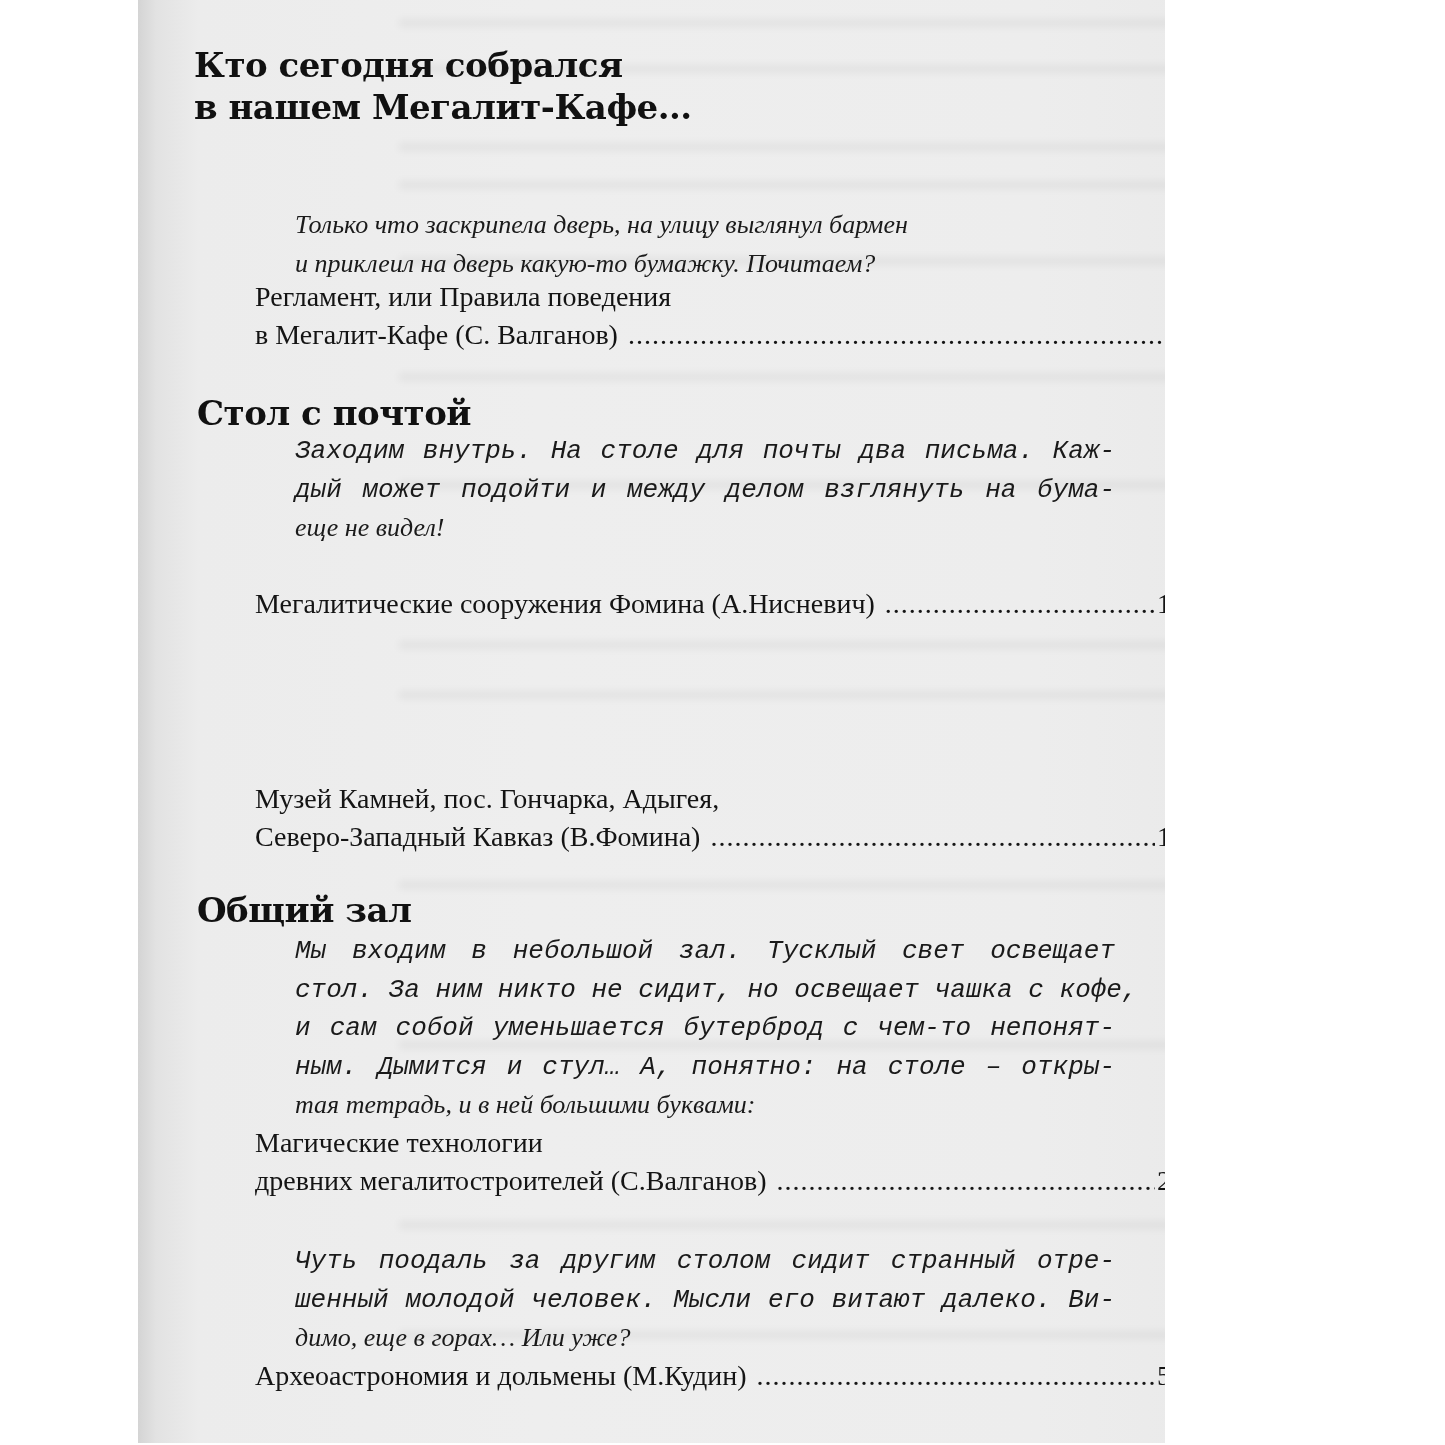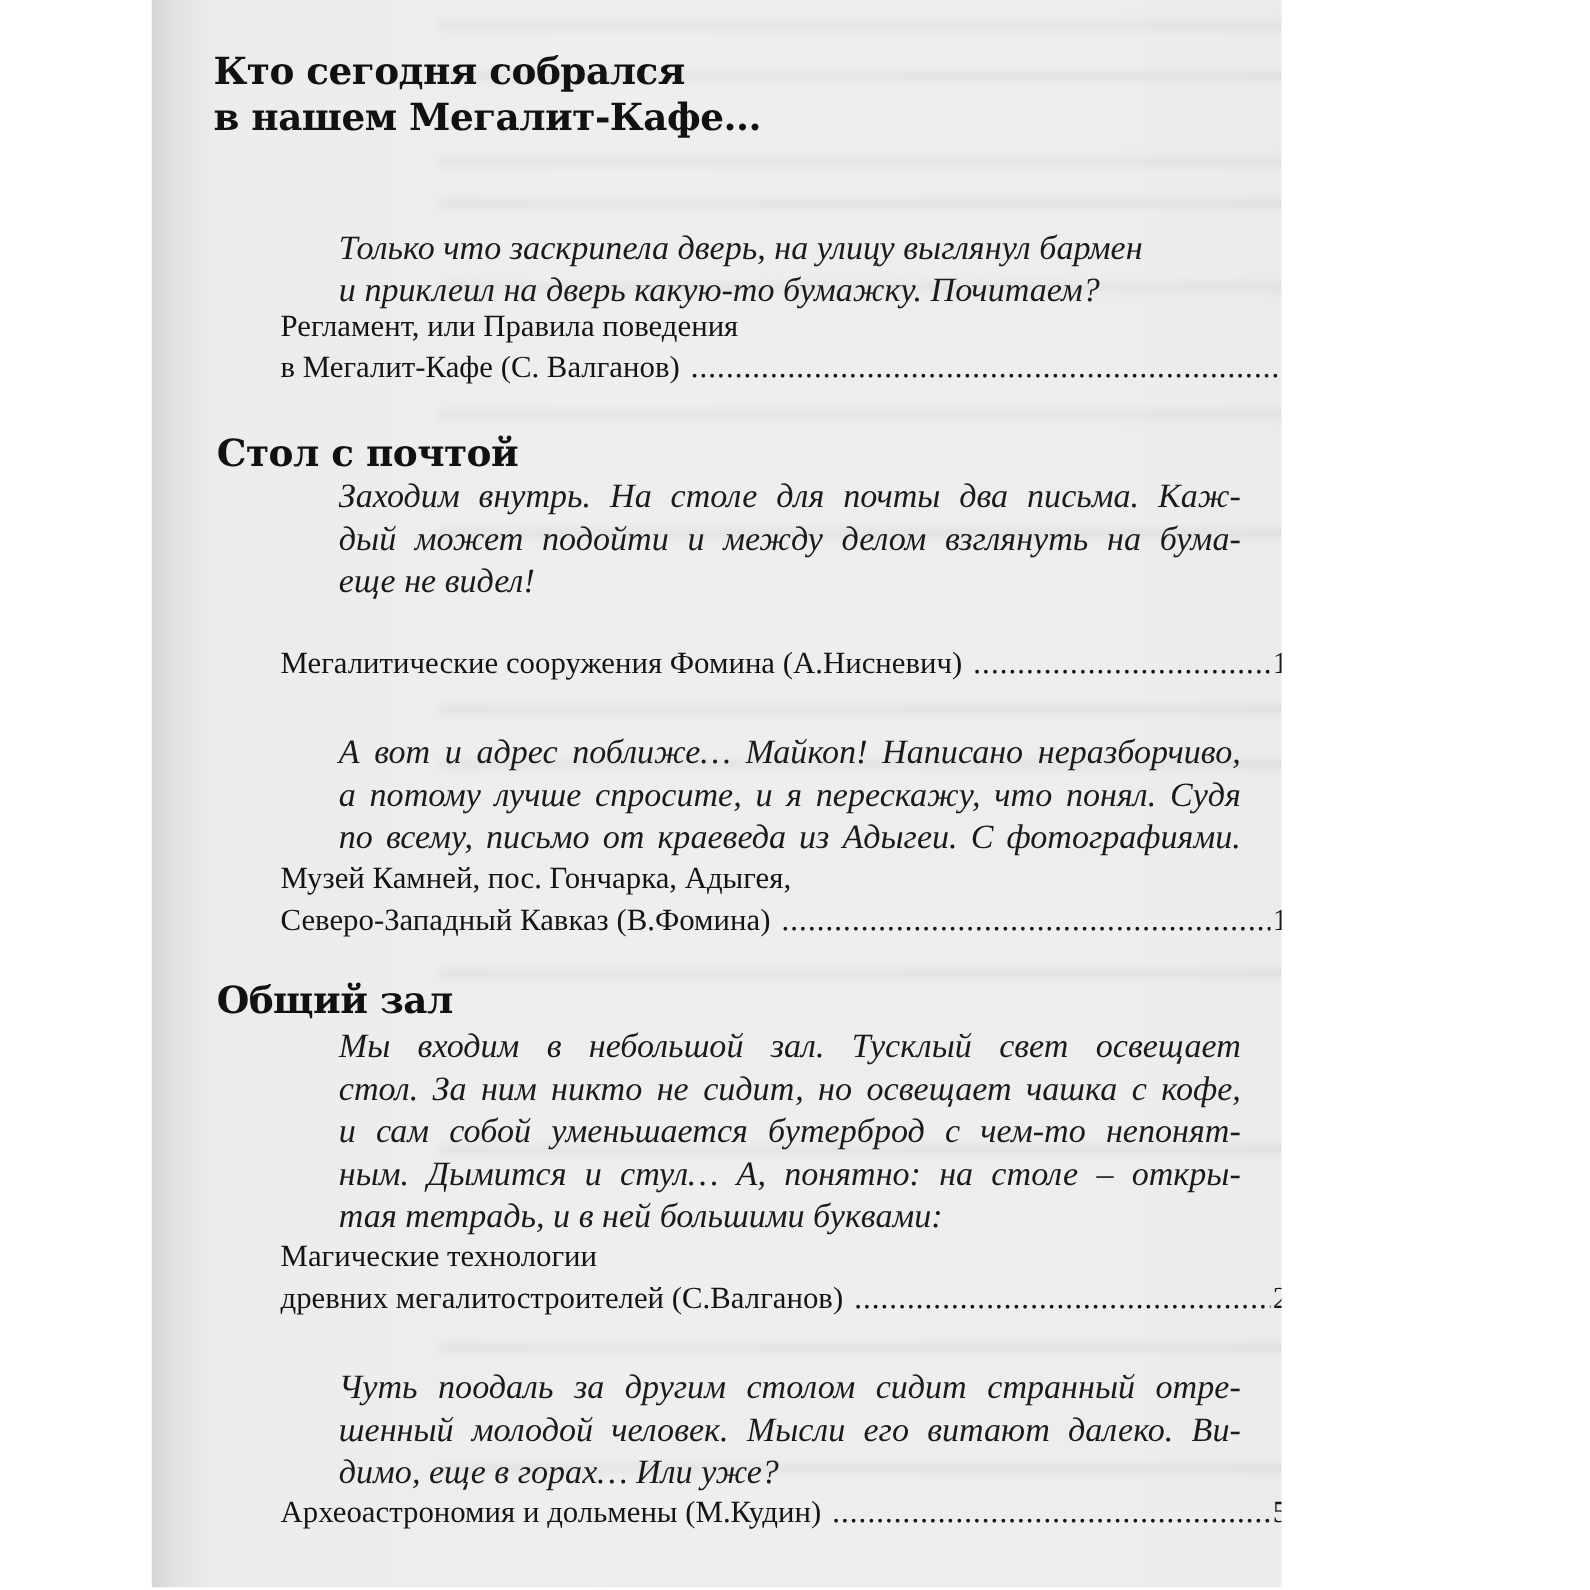--- a/index.html
+++ b/index.html
@@ -43,30 +43,30 @@
       left: 59px;
       font-family: "DejaVu Serif", serif;
       font-weight: bold;
       font-size: 34px;
       line-height: 30px;
       letter-spacing: -0.5px;
       color: #111;
     }
     .intro {
       position: absolute;
-      left: 170px;
+      left: 157px;
       width: 820px;
       font-family: "Liberation Serif", serif;
       font-style: italic;
-      font-size: 31px;
+      font-size: 26px;
       line-height: 38.5px;
       color: #1a1a1a;
     }
     .intro .line { display: block; white-space: nowrap; }
-    .intro .line.justify { text-align: justify; text-align-last: justify; }
+    .intro .line.justify { text-align: justify; text-align-last: justify; font-family: Liberation Mono, monospace; }
     .entry {
       position: absolute;
       left: 117px;
       width: 930px;
       font-family: "Liberation Serif", serif;
       font-size: 28px;
       line-height: 38px;
       color: #141414;
     }
     .entry .line { display: block; white-space: nowrap; }
@@ -132,25 +132,20 @@
       <span class="line">еще не видел!</span>
     </div>
     <div class="entry" style="top:585px">
       <span class="leader-line">
         <span>Мегалитические сооружения Фомина (А.Нисневич)</span>
         <span class="dots"></span>
         <span class="page-num">12</span>
       </span>
     </div>
 
-    <div class="intro" style="top:665px">
-      <span class="line justify">А вот и адрес поближе… Майкоп! Написано неразборчиво,</span>
-      <span class="line justify">а потому лучше спросите, и я перескажу, что понял. Судя</span>
-      <span class="line justify">по всему, письмо от краеведа из Адыгеи. С фотографиями.</span>
-    </div>
     <div class="entry" style="top:780px">
       <span class="line">Музей Камней, пос. Гончарка, Адыгея,</span>
       <span class="leader-line">
         <span>Северо-Западный Кавказ  (В.Фомина)</span>
         <span class="dots"></span>
         <span class="page-num">18</span>
       </span>
     </div>
 
     <div class="section-heading" style="top:895px">Общий зал</div>

